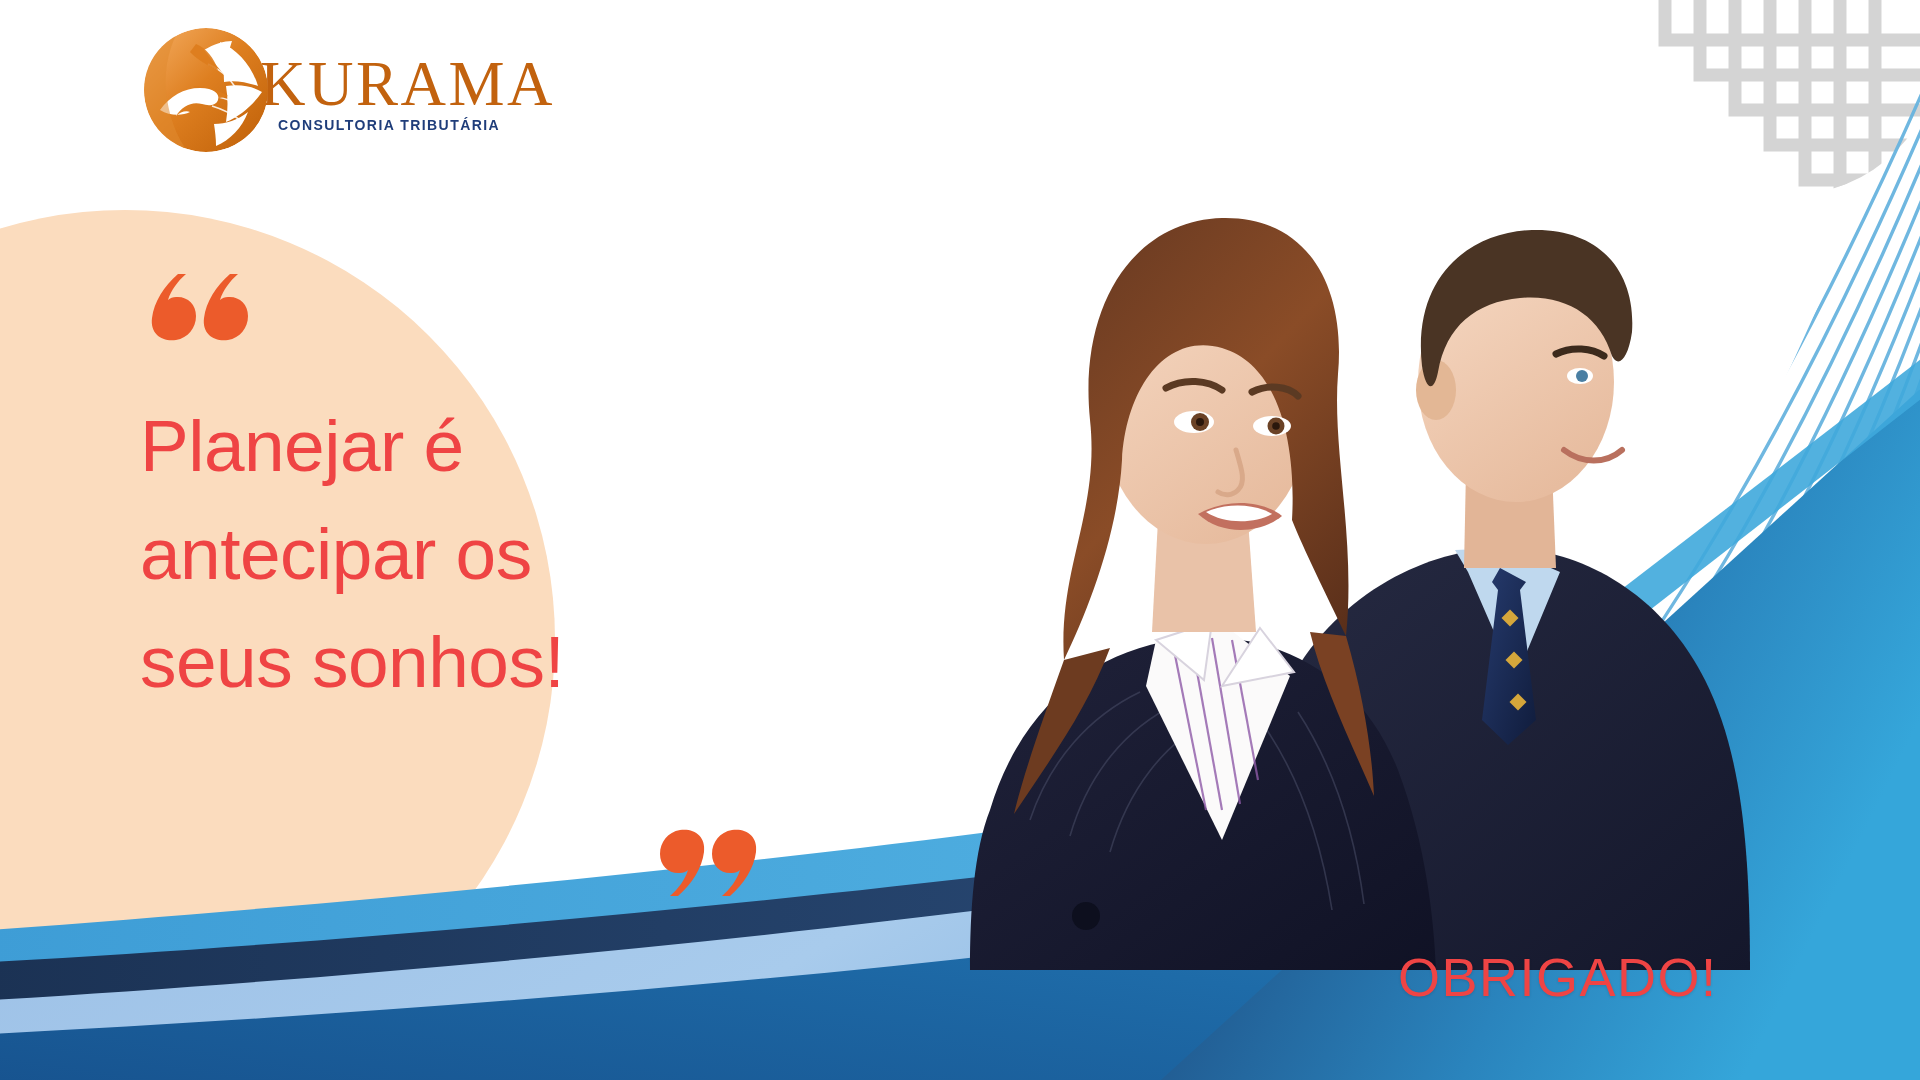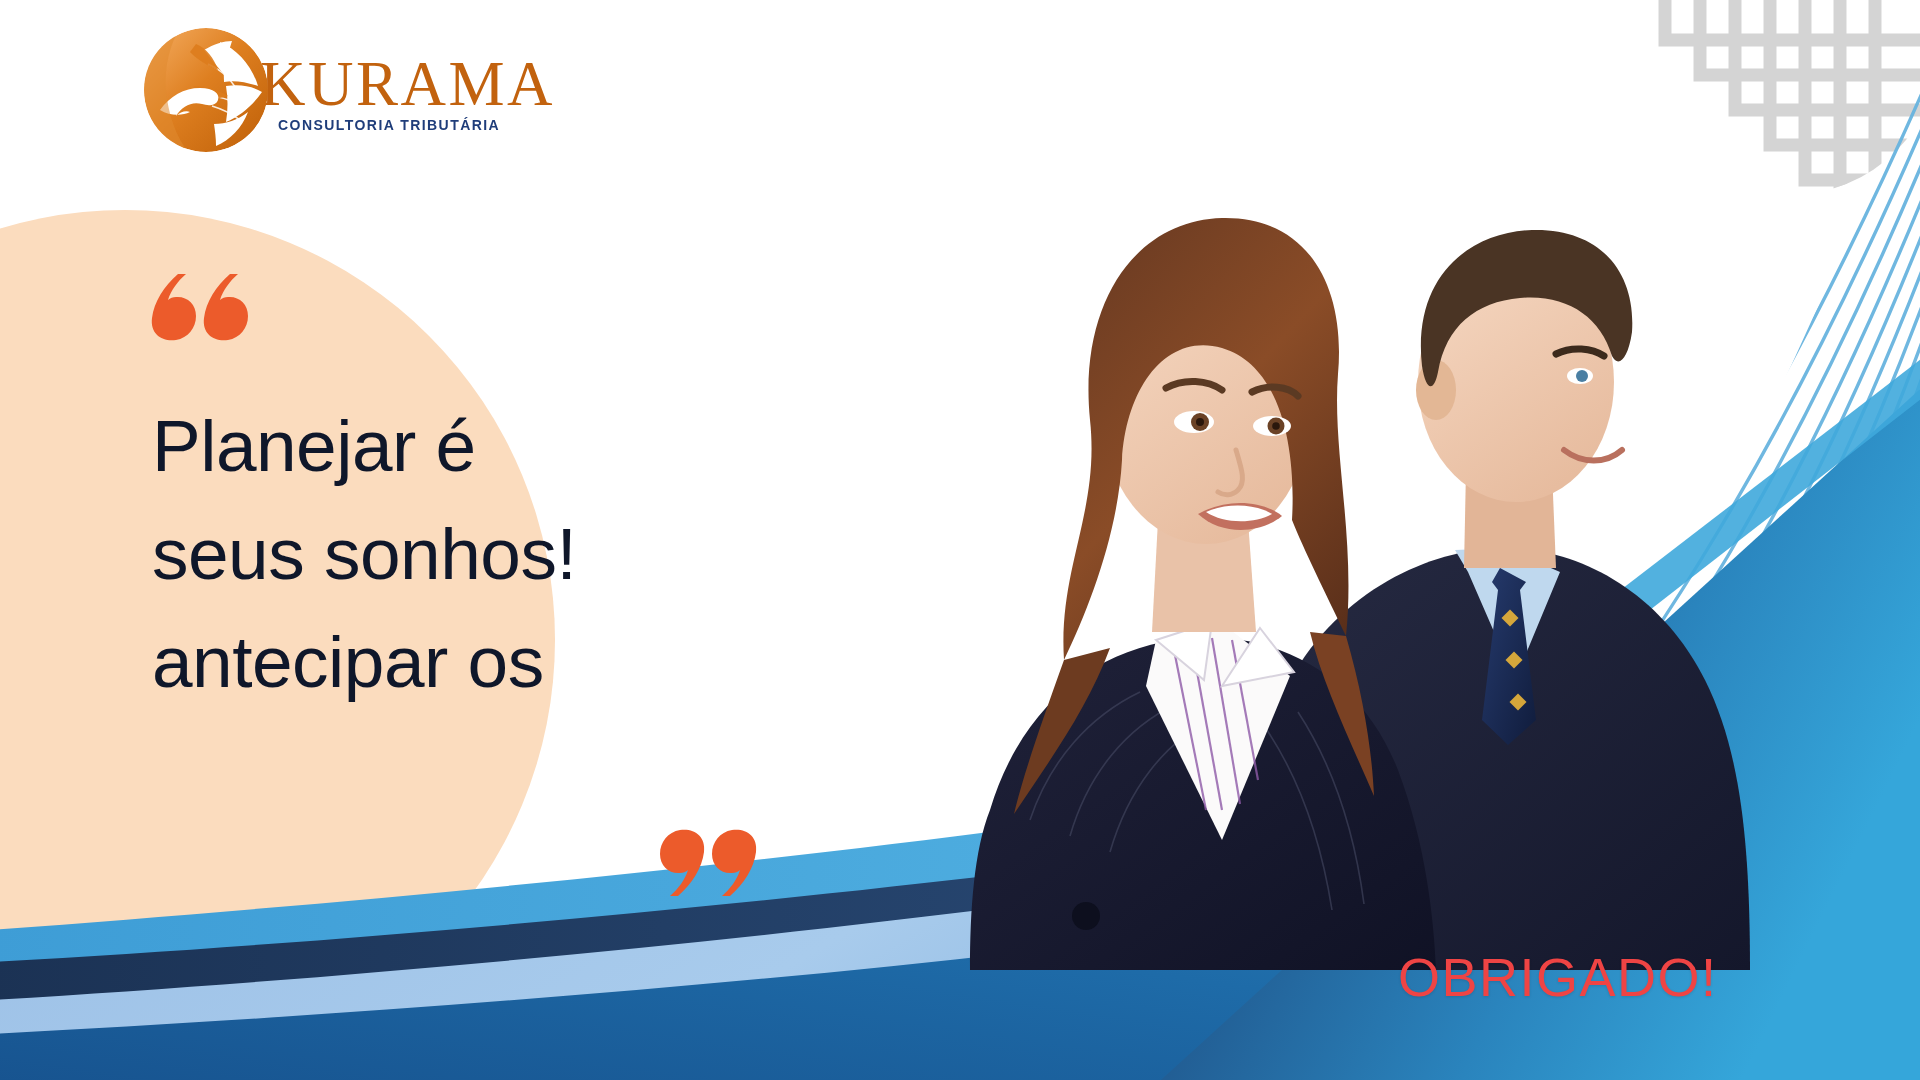--- a/index.html
+++ b/index.html
@@ -85,28 +85,28 @@
   .quote-close {
     position: absolute;
     left: 640px;
     top: 828px;
     width: 120px;
     height: 70px;
   }
 
   .quote-text {
     position: absolute;
-    left: 152px;
+    left: 140px;
     top: 392px;
     width: 720px;
     font-family: "Liberation Sans", sans-serif;
     font-size: 73px;
     line-height: 1.48;
     font-weight: 400;
-    color: #0f172a;
+    color: #ef4444;
     letter-spacing: -0.5px;
   }
   .quote-text .line { display: block; white-space: nowrap; }
 
   
   .thanks {
     position: absolute;
     left: 1398px;
     top: 946px;
     font-family: "Liberation Sans", sans-serif;
@@ -406,19 +406,19 @@
         <path d="M30,2 C16,14 6,30 4,46 C2,62 14,70 28,68 C40,66 48,56 48,44
                  C48,32 39,24 28,25 C25,25 22,26 20,28 C23,18 30,9 38,2 Z"></path>
         <path d="M82,2 C68,14 58,30 56,46 C54,62 66,70 80,68 C92,66 100,56 100,44
                  C100,32 91,24 80,25 C77,25 74,26 72,28 C75,18 82,9 90,2 Z"></path>
       </g>
     </svg>
   </div>
 
   <div class="quote-text">
     <span class="line">Planejar é</span>
+    <span class="line">antecipar os</span>
     <span class="line">seus sonhos!</span>
-    <span class="line">antecipar os</span>
   </div>
 
   <div class="thanks">OBRIGADO!</div>
 
 </div>
 
 </body></html>

